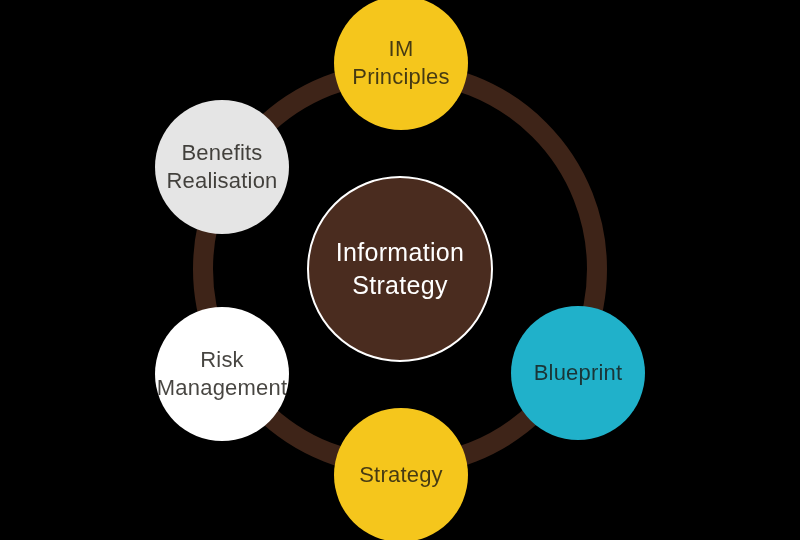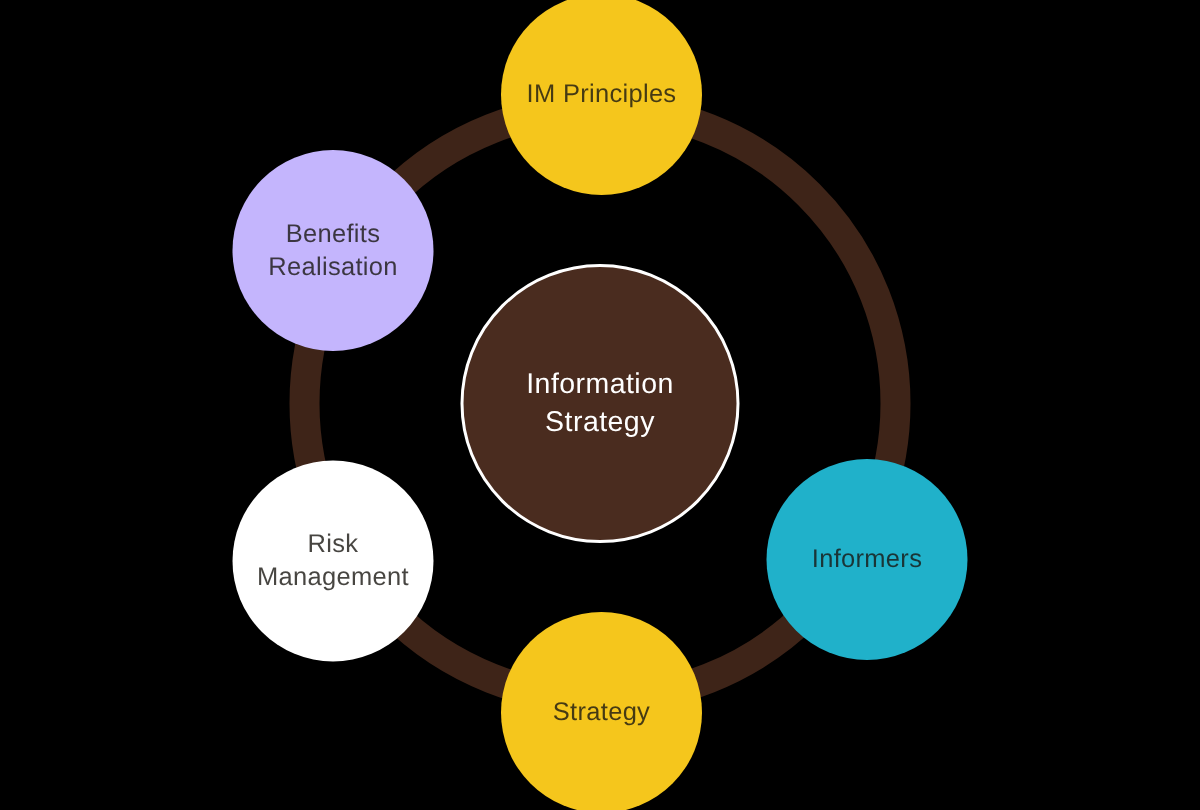--- a/index.html
+++ b/index.html
@@ -25,21 +25,21 @@
   }
   
   .node{
     position:absolute;
     width:134px;height:134px;
     border-radius:50%;
     display:flex;align-items:center;justify-content:center;
     text-align:center;
   }
   .node .label{
-    font-size:17px;
+    font-size:22px;
     line-height:1.28;
     color:rgba(25,22,18,0.8);
     padding:0 14px;
     letter-spacing:0.2px;
   }
   .pos-top{left:334px;top:-4px;}
   .pos-top-right{left:511px;top:99px;}
   .pos-bottom-right{left:511px;top:306px;}
   .pos-bottom{left:334px;top:408px;}
   .pos-bottom-left{left:155px;top:307px;}
@@ -50,51 +50,51 @@
     left:307px;top:176px;
     width:182px;height:182px;
     background:#4A2C1F;
     border:2px solid #FFFFFF;
     border-radius:50%;
     display:flex;align-items:center;justify-content:center;
     text-align:center;
   }
   .hub .hub-label{
     width:150px;
-    font-size:19px;
+    font-size:25px;
     line-height:1.32;
     color:#FFFFFF;
     letter-spacing:0.3px;
   }
 </style>
 </head>
 <body style="background: rgb(0, 0, 0);">
 
 <div id="stage" style="background: rgb(0, 0, 0);">
 
   <div class="ring" style="border-color: rgb(62, 36, 24);"></div>
 
   <div class="node pos-top" style="background: rgb(245, 198, 28);">
     <span class="label" style="color: rgba(25, 22, 18, 0.8);">IM Principles</span>
   </div>
 
 
   <div class="node pos-bottom-right" style="background: rgb(32, 177, 202);">
-    <span class="label" style="color: rgba(25, 22, 18, 0.8);">Informers</span>
+    <span class="label" style="color: rgba(25, 22, 18, 0.8);">Blueprint</span>
   </div>
 
   <div class="node pos-bottom" style="background: rgb(245, 198, 28);">
     <span class="label" style="color: rgba(25, 22, 18, 0.8);">Strategy</span>
   </div>
 
   <div class="node pos-bottom-left" style="background: #ffffff;">
     <span class="label" style="color: rgba(25, 22, 18, 0.8);">Risk Management</span>
   </div>
 
-  <div class="node pos-top-left" style="background: #c4b5fd;">
+  <div class="node pos-top-left" style="background: #e5e5e5;">
     <span class="label" style="color: rgba(25, 22, 18, 0.8);">Benefits Realisation</span>
   </div>
 
   <div class="hub" style="background: rgb(74, 44, 31); border-color: rgb(255, 255, 255);">
     <span class="hub-label" style="color: rgb(255, 255, 255);">Information Strategy</span>
   </div>
 
 </div>
 
 </body></html>

